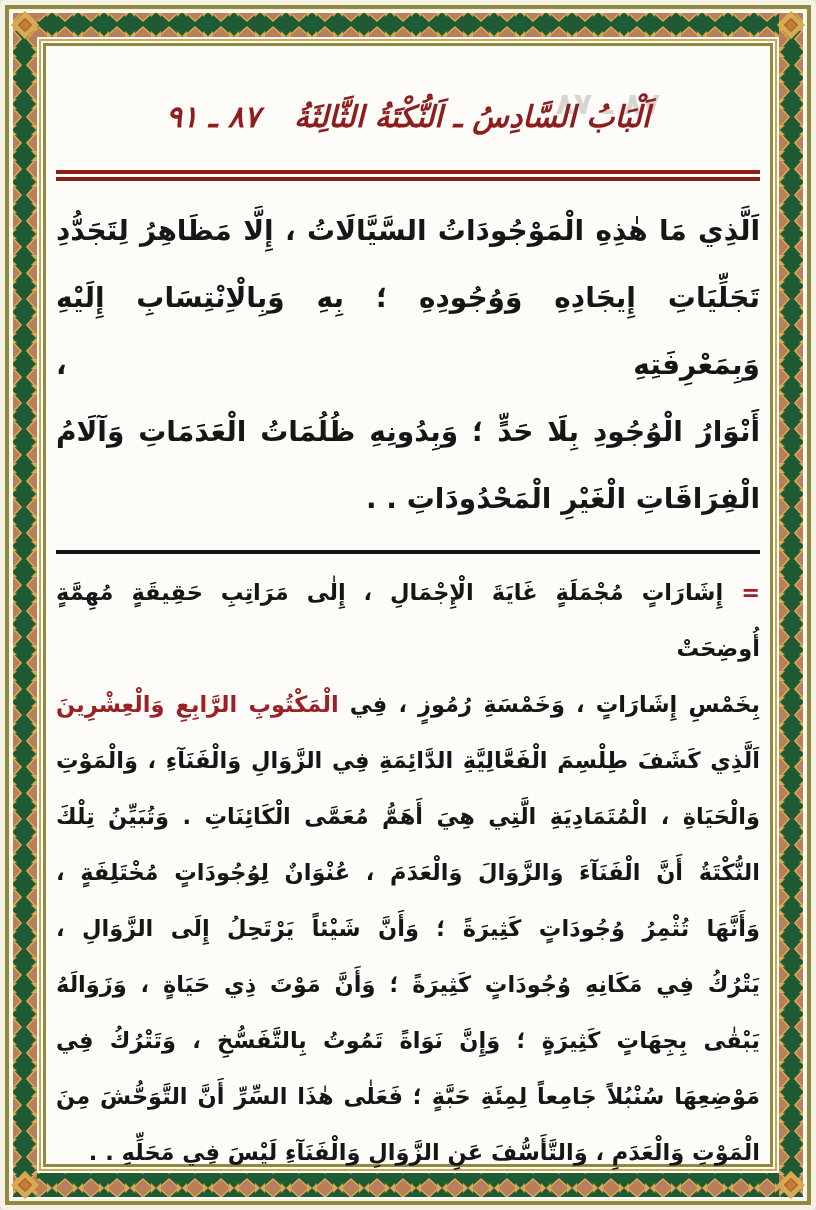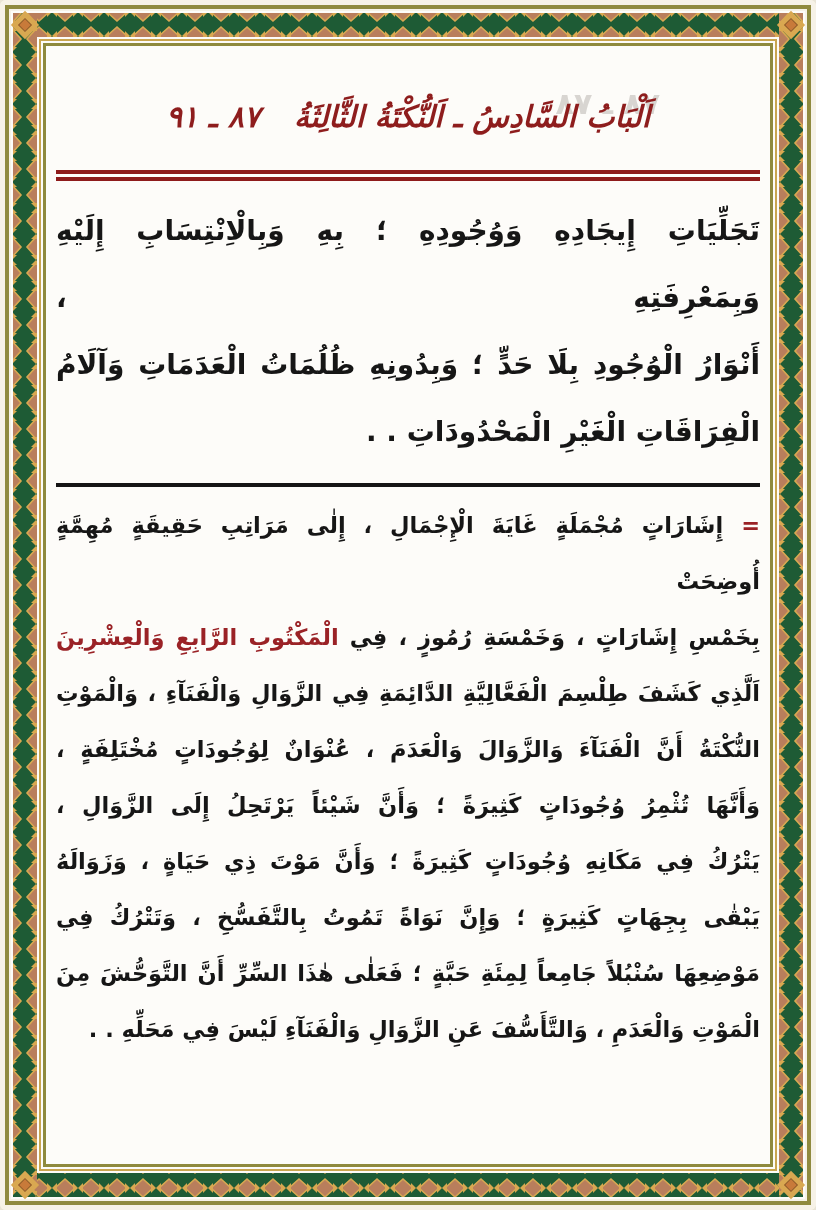--- a/index.html
+++ b/index.html
@@ -108,31 +108,33 @@
       </div>
     </div>
 
     <div class="double-rule">
       <div class="bar"></div>
       <div class="gap"></div>
       <div class="bar"></div>
     </div>
 
     <div class="main-text" id="main-lines">
+        <div class="line"><span>اَلَّذِي مَا هٰذِهِ الْمَوْجُودَاتُ السَّيَّالَاتُ ، إِلَّا مَظَاهِرُ لِتَجَدُّدِ</span></div>
         <div class="line"><span>تَجَلِّيَاتِ إِيجَادِهِ وَوُجُودِهِ ؛ بِهِ وَبِالْاِنْتِسَابِ إِلَيْهِ وَبِمَعْرِفَتِهِ ،</span></div>
         <div class="line"><span>أَنْوَارُ الْوُجُودِ بِلَا حَدٍّ ؛ وَبِدُونِهِ ظُلُمَاتُ الْعَدَمَاتِ وَآلَامُ</span></div>
         <div class="line end"><span>الْفِرَاقَاتِ الْغَيْرِ الْمَحْدُودَاتِ . .</span></div>
       </div>
 
     <div class="footnote-rule"></div>
 
     <div class="footnote" id="footnote-lines">
         <div class="line"><span class="red">= </span><span>إِشَارَاتٍ مُجْمَلَةٍ غَايَةَ الْإِجْمَالِ ، إِلٰى مَرَاتِبِ حَقِيقَةٍ مُهِمَّةٍ أُوضِحَتْ</span></div>
         <div class="line"><span>بِخَمْسِ إِشَارَاتٍ ، وَخَمْسَةِ رُمُوزٍ ، فِي </span><span class="red">الْمَكْتُوبِ الرَّابِعِ وَالْعِشْرِينَ</span></div>
         <div class="line"><span>اَلَّذِي كَشَفَ طِلْسِمَ الْفَعَّالِيَّةِ الدَّائِمَةِ فِي الزَّوَالِ وَالْفَنَآءِ ، وَالْمَوْتِ</span></div>
+        <div class="line"><span>وَالْحَيَاةِ ، الْمُتَمَادِيَةِ الَّتِي هِيَ أَهَمُّ مُعَمَّى الْكَائِنَاتِ . وَتُبَيِّنُ تِلْكَ</span></div>
         <div class="line"><span>النُّكْتَةُ أَنَّ الْفَنَآءَ وَالزَّوَالَ وَالْعَدَمَ ، عُنْوَانٌ لِوُجُودَاتٍ مُخْتَلِفَةٍ ،</span></div>
         <div class="line"><span>وَأَنَّهَا تُثْمِرُ وُجُودَاتٍ كَثِيرَةً ؛ وَأَنَّ شَيْئاً يَرْتَحِلُ إِلَى الزَّوَالِ ،</span></div>
         <div class="line"><span>يَتْرُكُ فِي مَكَانِهِ وُجُودَاتٍ كَثِيرَةً ؛ وَأَنَّ مَوْتَ ذِي حَيَاةٍ ، وَزَوَالَهُ</span></div>
         <div class="line"><span>يَبْقٰى بِجِهَاتٍ كَثِيرَةٍ ؛ وَإِنَّ نَوَاةً تَمُوتُ بِالتَّفَسُّخِ ، وَتَتْرُكُ فِي</span></div>
         <div class="line"><span>مَوْضِعِهَا سُنْبُلاً جَامِعاً لِمِئَةِ حَبَّةٍ ؛ فَعَلٰى هٰذَا السِّرِّ أَنَّ التَّوَحُّشَ مِنَ</span></div>
         <div class="line end"><span>الْمَوْتِ وَالْعَدَمِ ، وَالتَّأَسُّفَ عَنِ الزَّوَالِ وَالْفَنَآءِ لَيْسَ فِي مَحَلِّهِ . .</span></div>
       </div>
 
   </div>
 </div>

